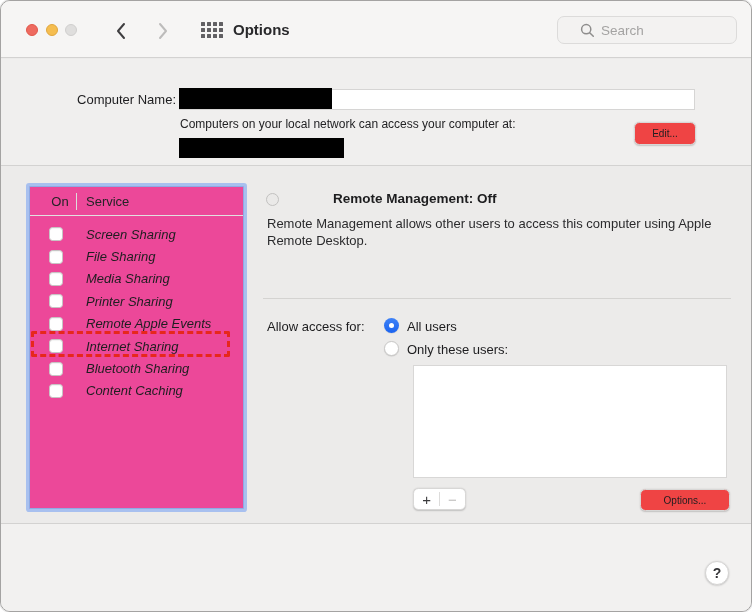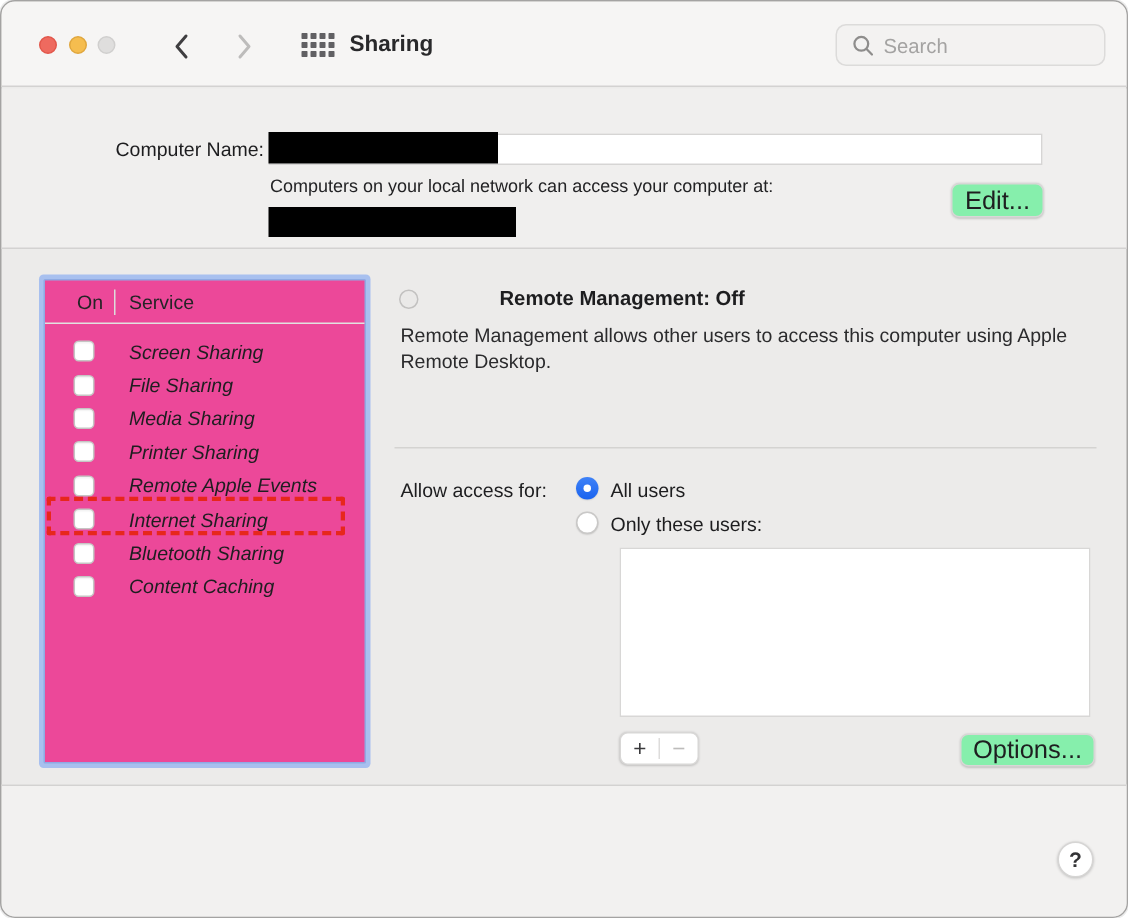--- a/index.html
+++ b/index.html
@@ -16,36 +16,36 @@
   .tl { position:absolute; width:12px; height:12px; border-radius:50%; top:23px; }
   .tl.red    { left:25px; background:#EE6A5F; border:0.5px solid #E2574B; }
   .tl.yellow { left:45px; background:#F5BD4F; border:0.5px solid #E0A73E; }
   .tl.grey   { left:64px; background:#DFDEDD; border:0.5px solid #D0CFCE; }
   .navchev { position:absolute; top:21px; width:14px; height:18px; }
   .grid-icon { position:absolute; left:200px; top:21px; width:22px; height:16px;
     display:grid; grid-template-columns:repeat(4,3.5px); grid-template-rows:repeat(3,3.5px); gap:2.5px; }
   .grid-icon i { background:#616063; border-radius:0.5px; }
   .win-title { position:absolute; left:232px; top:20px; font-size:15px; font-weight:700; color:#29292B; }
   .searchbox { position:absolute; left:556px; top:15px; width:180px; height:28px;
-    background:#F3F2F1; border:1px solid #DCDBDA; border-radius:7px; display:flex; align-items:center; padding-left:10px; gap:6px; }
+    background:#F3F2F1; border:1px solid #DCDBDA; border-radius:7px; display:flex; align-items:center; padding-left:22px; gap:6px; }
   .searchbox input { border:none; outline:none; background:transparent; font-size:13.5px; color:#3a3a3c; width:130px;
     font-family:"Liberation Sans","DejaVu Sans",sans-serif; }
   .searchbox input::placeholder { color:#A4A3A2; }
 
   
   .sec-name { position:absolute; left:0; top:58px; width:752px; height:107px; background:#F0EFEE; border-bottom:1px solid #D3D2D1; }
   .cname-label { position:absolute; left:57px; top:91px; width:118px; text-align:right; font-size:13px; color:#1D1D1F; }
   .cname-field { position:absolute; left:178px; top:88px; width:516px; height:21px; background:#fff; border:1px solid #D6D5D4; }
   .redact1 { position:absolute; left:178px; top:87px; width:153px; height:21px; background:#000; }
   .caption { position:absolute; left:179px; top:116px; font-size:12px; color:#232325; }
   .redact2 { position:absolute; left:178px; top:137px; width:165px; height:20px; background:#000; }
 
   
-  .btn { background:#86efac; border:0.5px solid #D8D7D6; border-radius:5.5px;
-    box-shadow:0 0.5px 1.5px rgba(0,0,0,0.18); font-size:17px; color:#1E1E20;
+  .btn { background:#ef4444; border:0.5px solid #D8D7D6; border-radius:5.5px;
+    box-shadow:0 0.5px 1.5px rgba(0,0,0,0.18); font-size:10px; color:#1E1E20;
     display:flex; align-items:center; justify-content:center; cursor:default; }
   .btn-edit { left:633px; top:121px; width:62px; height:23px; }
   .btn-csettings { left:565px; top:262px; width:164px; height:22px; }
   .btn-options { left:639px; top:488px; width:90px; height:22px; }
 
   
   .svc-list { position:absolute; left:28px; top:185px; width:215px; height:323px;
     background:#ec4899; border:1px solid #8FAAE3; border-radius:1px;
     box-shadow:0 0 0 3px #A8C0EF; }
   .svc-head { height:29px; border-bottom:1px solid #E2E1E0; position:relative; }
@@ -123,21 +123,21 @@
         <i></i>
         <i></i>
         <i></i>
         <i></i>
         <i></i>
         <i></i>
         <i></i>
         <i></i>
     </span>
 
-    <span class="win-title">Sharing</span>
+    <span class="win-title">Options</span>
 
     <div class="searchbox">
       <span>
         <svg width="15" height="15" viewBox="0 0 15 15">
             <circle cx="6.2" cy="6.2" r="4.6" fill="none" stroke="#8E8D8C" stroke-width="1.5"></circle>
             <line x1="9.7" y1="9.7" x2="13.3" y2="13.3" stroke="#8E8D8C" stroke-width="1.5" stroke-linecap="round"></line>
           </svg>
       </span>
       <input type="text" placeholder="Search" style="">
     </div>

